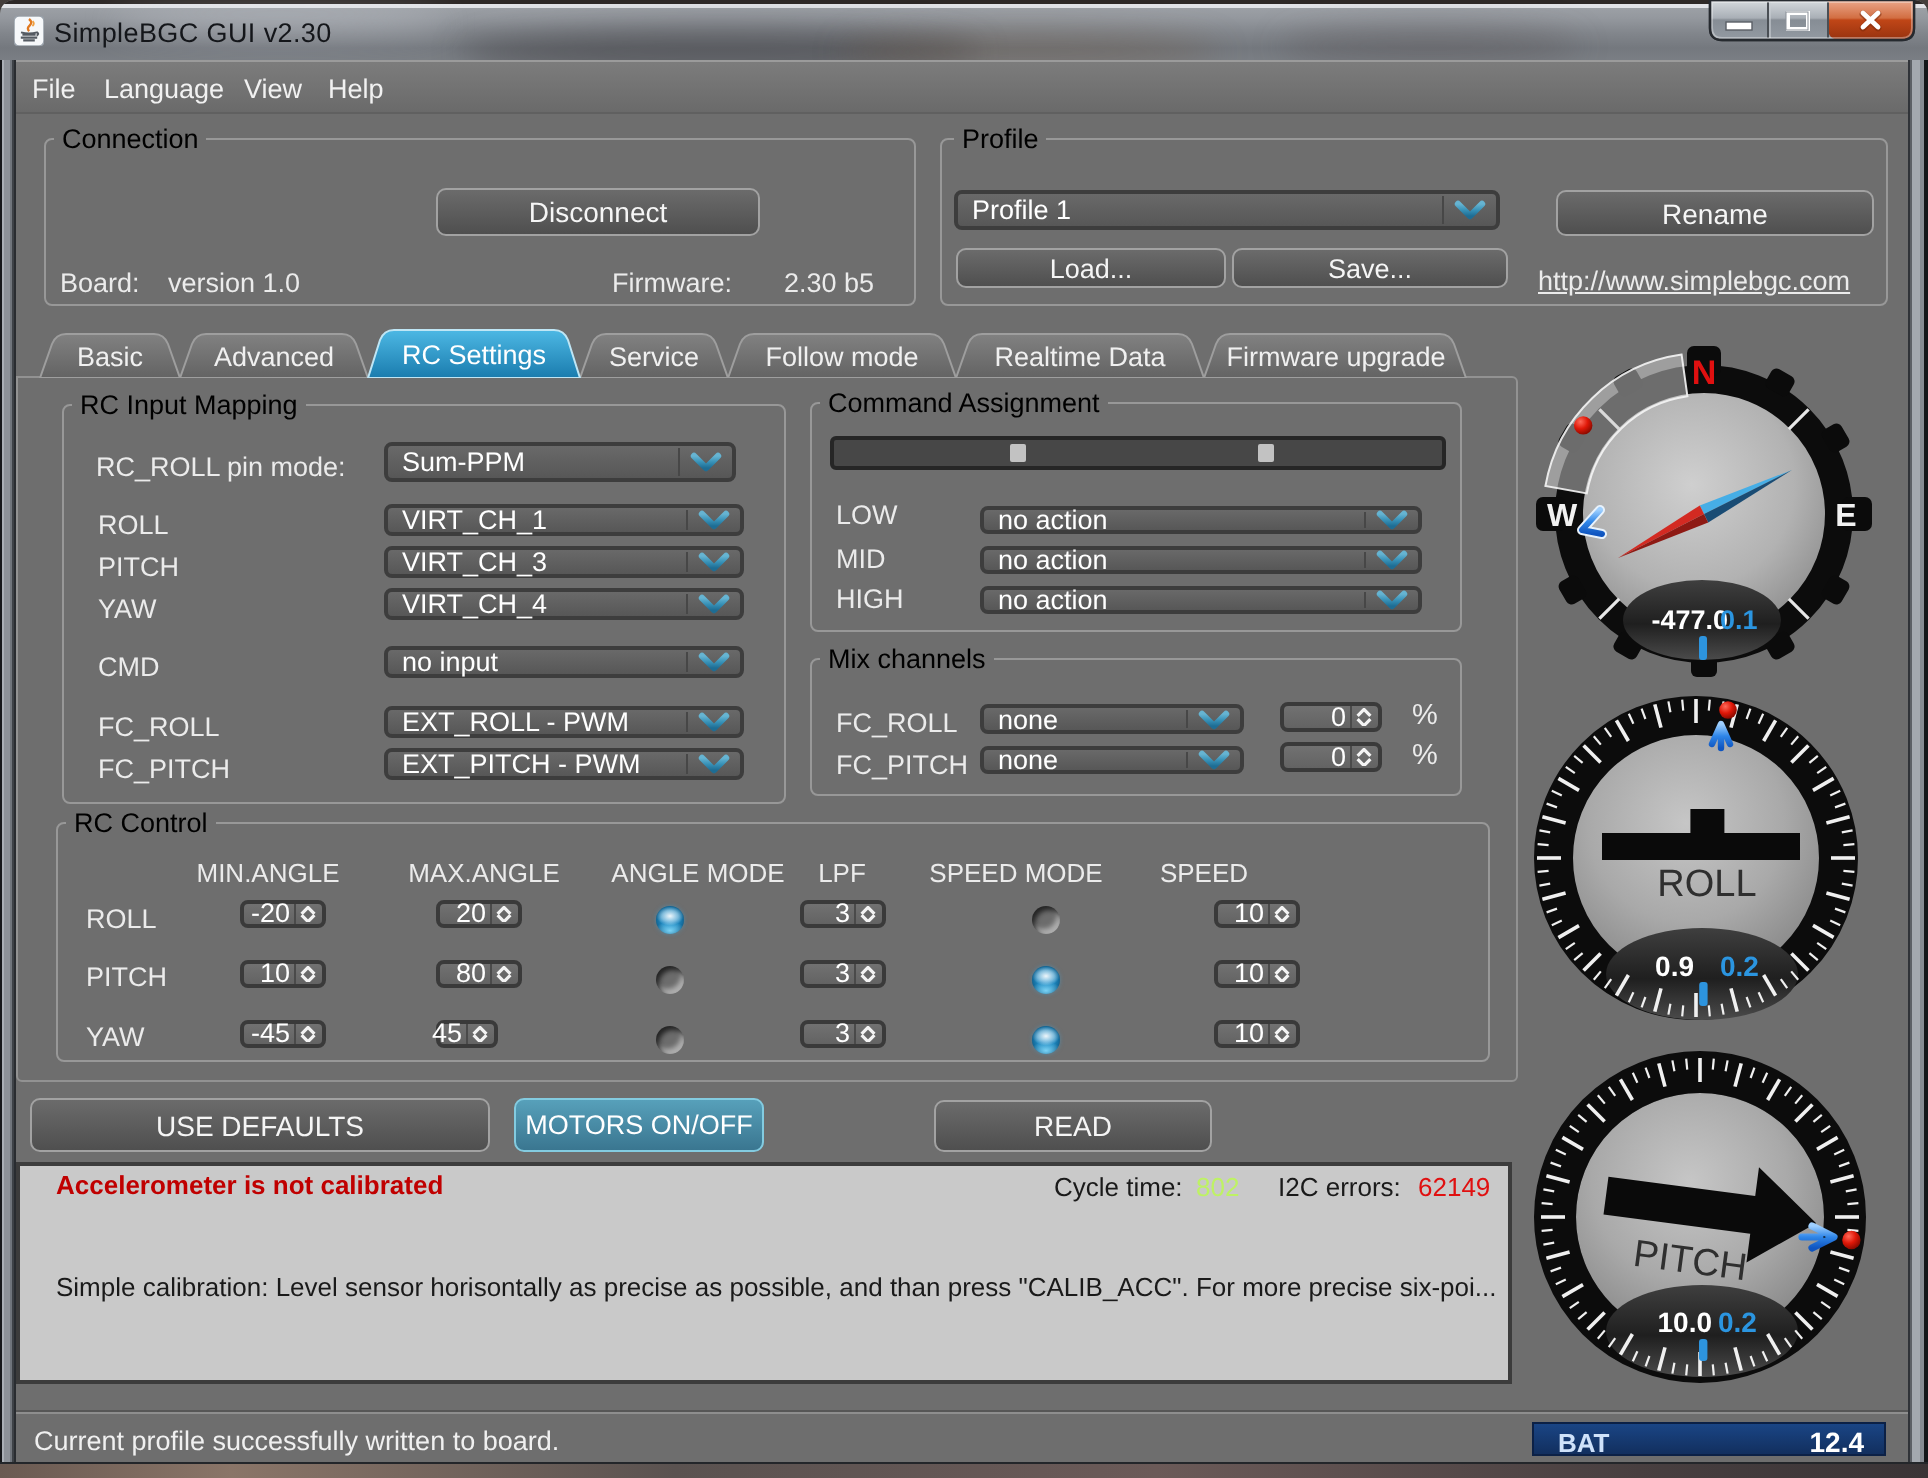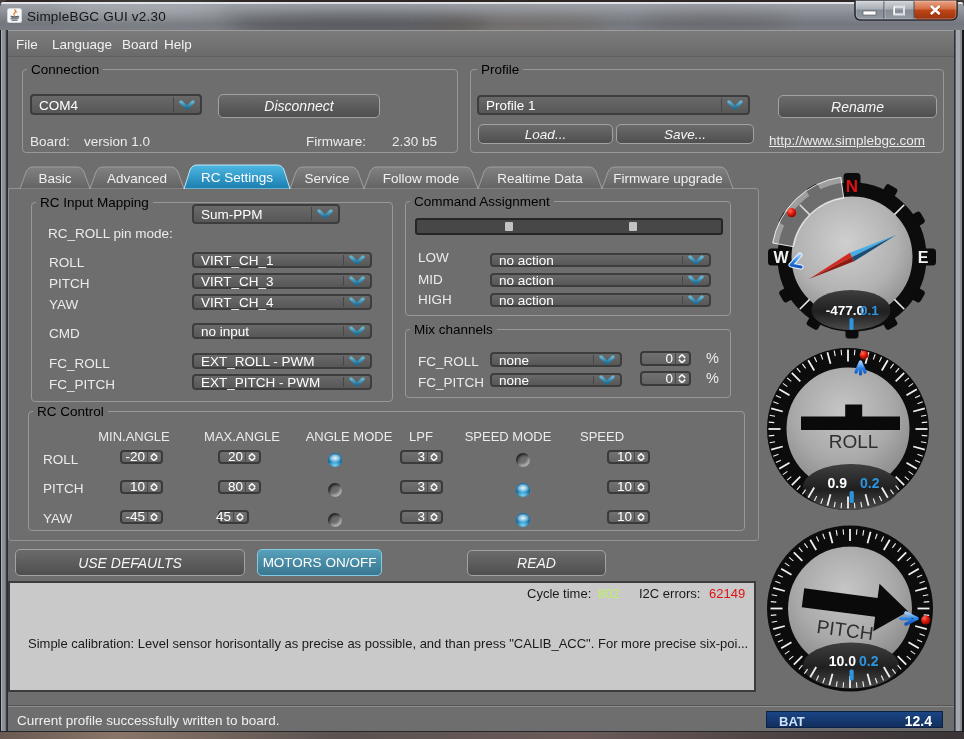--- a/index.html
+++ b/index.html
@@ -29,21 +29,21 @@
 .combo .ct { position:absolute; left:7px; top:50%; transform:translateY(-50%); color:#ffffff; white-space:nowrap; }
 .combo .csep { position:absolute; top:1px; bottom:1px; width:1px; background:#474747; }
 .combo .chev { position:absolute; top:50%; transform:translateY(-50%); }
 .spin { position:absolute; background:linear-gradient(180deg,#717171,#636363); border:2px solid #3a3a3a; border-radius:4px; }
 .spin .sv { position:absolute; right:16px; top:50%; transform:translateY(-54%); color:#ffffff; font-size:13.5px; }
 .spin .sarr { position:absolute; right:0; top:0; bottom:0; width:14px; border-left:1px solid #4a4a4a; }
 .spin .sarr svg { position:absolute; right:3px; }
 .spin .sarr svg:first-child { top:1px; }
 .spin .sarr svg:last-child { bottom:1px; }
 .btn { position:absolute; background:linear-gradient(180deg,#6b6b6b,#4f4f4f); border:1px solid #a2a2a2; border-radius:5px;
-  color:#f5f5f5; display:flex; align-items:center; justify-content:center;font-style:italic; }
+  color:#f5f5f5; display:flex; align-items:center; justify-content:center; }
 .btnmot { position:absolute; background:linear-gradient(180deg,#57a0ba,#3a7690); border:1px solid #83cbe0; border-radius:5px;
   color:#ffffff; display:flex; align-items:center; justify-content:center; }
 .btnwr { position:absolute; background:linear-gradient(180deg,#686868,#4e4e4e); border:2px solid #53b2d4; border-radius:4px;
   color:#f5f5f5; display:flex; align-items:center; justify-content:center; }
 .runsel { position:absolute; width:14px; height:14px; border-radius:50%; background:#6c6c6c;
   box-shadow:inset 1.5px 2px 2.5px rgba(18,18,18,0.8), inset -1.5px -2.5px 2.5px rgba(220,220,220,0.6); }
 .rsel { position:absolute; width:14px; height:14px; border-radius:50%;
   background:radial-gradient(ellipse 48% 34% at 50% 36%, rgba(255,255,255,0.92) 0%, rgba(240,250,255,0.45) 60%, rgba(255,255,255,0) 100%),
     radial-gradient(ellipse 55% 32% at 50% 88%, rgba(140,225,255,0.85) 0%, rgba(140,225,255,0) 100%),
     radial-gradient(circle at 50% 50%, #2391cc 0%, #1e86bd 45%, #0f5c88 78%, #093955 96%);
@@ -102,31 +102,24 @@
       <path d="M1,0 L103,0 L103,14 Q103,20 97,20 L7,20 Q1,20 1,14 Z" fill="none" stroke="#262a2f" stroke-width="1.2"></path>
 <rect x="9" y="11" width="13" height="4" fill="#ffffff" stroke="#5a5f66" stroke-width="0.7"></rect>
 <rect x="40" y="6.5" width="10" height="8" fill="none" stroke="#ffffff" stroke-width="2"></rect>
 <rect x="39" y="6" width="11" height="9" fill="none" stroke="#8a9098" stroke-width="0.5"></rect>
 <path d="M77.5 7 L85 14 M85 7 L77.5 14" stroke="#7a2a0a" stroke-width="3.4" stroke-linecap="round" opacity="0.5"></path>
       <path d="M77.5 6.5 L85 13.5 M85 6.5 L77.5 13.5" stroke="#ffffff" stroke-width="2.4" stroke-linecap="round"></path>
 </svg>
 <div id="menubar"></div>
 <div class="mitem" style="left:16px">File</div>
 <div class="mitem" style="left:52px">Language</div>
-<div class="mitem" style="left:122px">Board</div>
+<div class="mitem" style="left:122px">View</div>
 <div class="mitem" style="left:164px">Help</div>
 <div class="grp" style="left:22px;top:69px;width:436px;height:84px">
       <span style="left:4px">Connection</span>
-    </div>
-<div class="combo" style="left:30px;top:94px;width:172px;height:21px">
-      <span class="ct" style="font-size:13.5px">COM4</span>
-      <span class="csep" style="right:26px"></span>
-      <svg class="chev" width="16" height="10" viewBox="0 0 16 10" style="right:5.0px">
-        <path d="M2 2 L8 8 L14 2" fill="none" stroke="url(#chevg)" stroke-width="3.2" stroke-linecap="round" stroke-linejoin="round"></path>
-      </svg>
     </div>
 <div class="btn" style="left:218px;top:94px;width:162px;height:24px;font-size:14px">Disconnect</div>
 <div class="lab" style="left:30px;top:134px;">Board:</div>
 <div class="lab" style="left:84px;top:134px;">version 1.0</div>
 <div class="lab" style="left:306px;top:134px;">Firmware:</div>
 <div class="lab" style="left:392px;top:134px;">2.30 b5</div>
 <div class="grp" style="left:470px;top:69px;width:474px;height:84px">
       <span style="left:6px">Profile</span>
     </div>
 <div class="combo" style="left:477px;top:95px;width:273px;height:20px">
@@ -164,21 +157,21 @@
 <text x="532" y="19" text-anchor="middle" font-size="13.5" fill="#f0f0f0">Realtime Data</text>
 <path d="M 594,25 L 600,8 Q 602,3 607,3 L 712,3 Q 717,3 719,8 L 725,25 Z" fill="url(#tabg)" stroke="#9e9e9e" stroke-width="1"></path>
 <text x="660" y="19" text-anchor="middle" font-size="13.5" fill="#f0f0f0">Firmware upgrade</text>
 <path d="M 176,25 L 182,6 Q 184,1 189,1 L 269,1 Q 274,1 276,6 L 282,25 Z" fill="url(#tabsel)" stroke="#bfe6f5" stroke-width="1"></path>
 <text x="229" y="18" text-anchor="middle" font-size="13.5" fill="#ffffff">RC Settings</text>
 </svg>
 <div class="grp" style="left:31px;top:202px;width:362px;height:200px">
       <span style="left:4px">RC Input Mapping</span>
     </div>
 <div class="lab" style="left:48px;top:226px;">RC_ROLL pin mode:</div>
-<div class="combo" style="left:192px;top:204px;width:148px;height:20px">
+<div class="combo" style="left:192px;top:221px;width:176px;height:20px">
       <span class="ct" style="font-size:13.5px">Sum-PPM</span>
       <span class="csep" style="right:26px"></span>
       <svg class="chev" width="16" height="10" viewBox="0 0 16 10" style="right:5.0px">
         <path d="M2 2 L8 8 L14 2" fill="none" stroke="url(#chevg)" stroke-width="3.2" stroke-linecap="round" stroke-linejoin="round"></path>
       </svg>
     </div>
 <div class="lab" style="left:49px;top:255px;">ROLL</div>
 <div class="combo" style="left:192px;top:252px;width:180px;height:16px">
       <span class="ct" style="font-size:13.5px">VIRT_CH_1</span>
       <span class="csep" style="right:26px"></span>
@@ -447,20 +440,21 @@
         </svg>
         <svg width="8" height="4.5" viewBox="0 0 8 4.5">
           <path d="M0.8 0.6 L4 3.8 L7.2 0.6" fill="none" stroke="#f4f4f4" stroke-width="1.6"></path>
         </svg>
       </span>
     </div>
 <div class="btn" style="left:15px;top:549px;width:230px;height:27px;font-size:14px">USE DEFAULTS</div>
 <div class="btnmot" style="left:257px;top:549px;width:125px;height:27px;font-size:13.5px">MOTORS ON/OFF</div>
 <div class="btn" style="left:467px;top:550px;width:139px;height:26px;font-size:14px">READ</div>
 <div id="statuspanel"></div>
+<div class="lab" style="left:28px;top:585px;color:#c00000;font-weight:bold;font-size:13px">Accelerometer is not calibrated</div>
 <div class="lab" style="left:527px;top:586px;color:#1a1a1a;font-size:13px">Cycle time:</div>
 <div class="lab" style="left:598px;top:586px;color:#bef264;font-size:13px">802</div>
 <div class="lab" style="left:639px;top:586px;color:#1a1a1a;font-size:13px">I2C errors:</div>
 <div class="lab" style="left:709px;top:586px;color:#e01010;font-size:13px">62149</div>
 <div class="lab" style="left:28px;top:636px;color:#1a1a1a;font-size:13px">Simple calibration: Level sensor horisontally as precise as possible, and than press "CALIB_ACC". For more precise six-poi...</div>
 <div id="statusbar">
       <div class="hl"></div>
     </div>
 <div class="lab" style="left:17px;top:713px;font-size:13.5px;color:#f0f0f0">Current profile successfully written to board.</div>
 <div id="bat">

